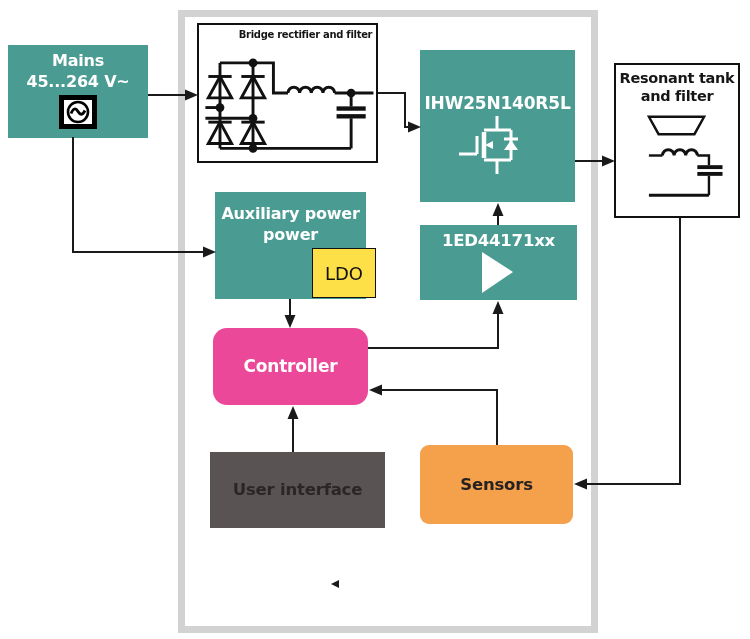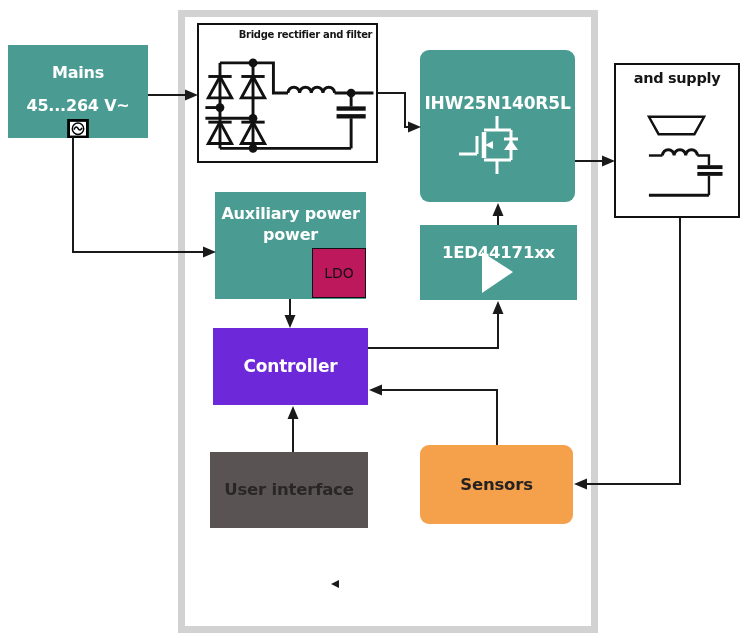--- a/index.html
+++ b/index.html
@@ -6,44 +6,44 @@
   .stage{
     position:relative;width:750px;height:639px;background:#ffffff;overflow:hidden;
     font-family:"DejaVu Sans","Liberation Sans",sans-serif;
   }
   .abs{position:absolute;box-sizing:border-box;}
   
   .frame{left:178px;top:10px;width:420px;height:623px;border:7px solid #d2d2d2;background:transparent;}
   
   .blk{display:flex;flex-direction:column;align-items:center;text-align:center;}
   .teal{background:#4a9c92;}
-  .magenta{background:#6d28d9;}
+  .magenta{background:#ec4899;border-radius:14px;}
   .orange{background:#f5a04b;}
   .darkgray{background:#595453;}
   .whitebox{background:#ffffff;border:2px solid #111111;}
   .lbl{font-weight:bold;color:#ffffff;line-height:1.3;letter-spacing:-0.2px;}
   .lbl-dark{font-weight:bold;color:#262221;line-height:1.3;letter-spacing:-0.2px;}
   .mains{left:8px;top:45px;width:140px;height:93px;padding-top:6px;}
-  .mains .lbl{font-size:16px;margin-top:12px;}
+  .mains .lbl{font-size:16px;}
   .bridge{left:197px;top:23px;width:181px;height:140px;padding-top:4px;}
   .bridge .ttl{font-size:10px;margin-left:36px;}
-  .ihw{left:420px;top:50px;width:155px;height:152px;padding-top:42px;border-radius:9px;}
+  .ihw{left:420px;top:50px;width:155px;height:152px;padding-top:42px;}
   .ihw .lbl{font-size:17px;}
   .tank{left:614px;top:63px;width:126px;height:155px;padding-top:4px;}
   .tank .ttl{font-size:14.5px;}
   .ttl{font-weight:bold;color:#161616;line-height:1.25;letter-spacing:-0.3px;}
   .aux{left:215px;top:192px;width:151px;height:107px;padding-top:12px;text-align:right;}
   .aux .lbl{font-size:16px;}
-  .ldo{left:97px;top:56px;width:54px;height:50px;background:#be185d;border:1.5px solid #111111;
-       display:flex;align-items:center;justify-content:center;font-size:14px;color:#111111;}
+  .ldo{left:97px;top:56px;width:64px;height:50px;background:#fde047;border:1.5px solid #111111;
+       display:flex;align-items:center;justify-content:center;font-size:18px;color:#111111;}
   .driver{left:420px;top:225px;width:157px;height:75px;padding-top:5px;}
-  .driver .lbl{font-size:16.5px;margin-top:12px;}
+  .driver .lbl{font-size:16.5px;}
   .controller{left:213px;top:328px;width:155px;height:77px;justify-content:center;}
   .controller .lbl{font-size:17px;}
-  .ui{left:210px;top:452px;width:158px;height:76px;justify-content:center;}
+  .ui{left:210px;top:452px;width:175px;height:76px;justify-content:center;}
   .ui .lbl-dark{font-size:16.5px;color:#2a2625;}
   .sensors{left:420px;top:445px;width:153px;height:79px;justify-content:center;border-radius:9px;}
   .sensors .lbl-dark{font-size:16.5px;}
   .overlay{left:0;top:0;width:750px;height:639px;pointer-events:none;z-index:10;}
   .fill-svg{position:absolute;left:0;top:0;width:100%;height:100%;}
   .ac-icon{margin-top:2px;}
 </style>
 </head>
 <body>
 
@@ -113,21 +113,22 @@
         <path d="M84,89 H98"></path>
       </g>
       <g fill="#ffffff">
         <polygon points="84,100 98,100 91,90"></polygon>
         <polygon points="65,95 73,91 73,99"></polygon>
       </g>
     </svg>
   </div>
 
   <div class="abs blk whitebox tank">
-    <span class="ttl">and supply</span>
+    <span class="ttl">Resonant tank</span>
+    <span class="ttl">and filter</span>
     <svg class="fill-svg" viewBox="0 0 126 155">
       <g stroke="#111111" stroke-width="2.5" fill="none">
         <polygon points="34,53 91,53 81,71 44,71"></polygon>
         <path d="M34,93 H48"></path>
         <path d="M48,93 A6,6 0 0 1 60,93 A6,6 0 0 1 72,93 A6,6 0 0 1 84,93" stroke-width="3"></path>
         <path d="M84,93 H96 V103"></path>
         <path d="M84,105 H110" stroke-width="4"></path>
         <path d="M84,112 H110" stroke-width="4"></path>
         <path d="M96,114 V134"></path>
         <path d="M34,134 H96" stroke-width="3"></path>

